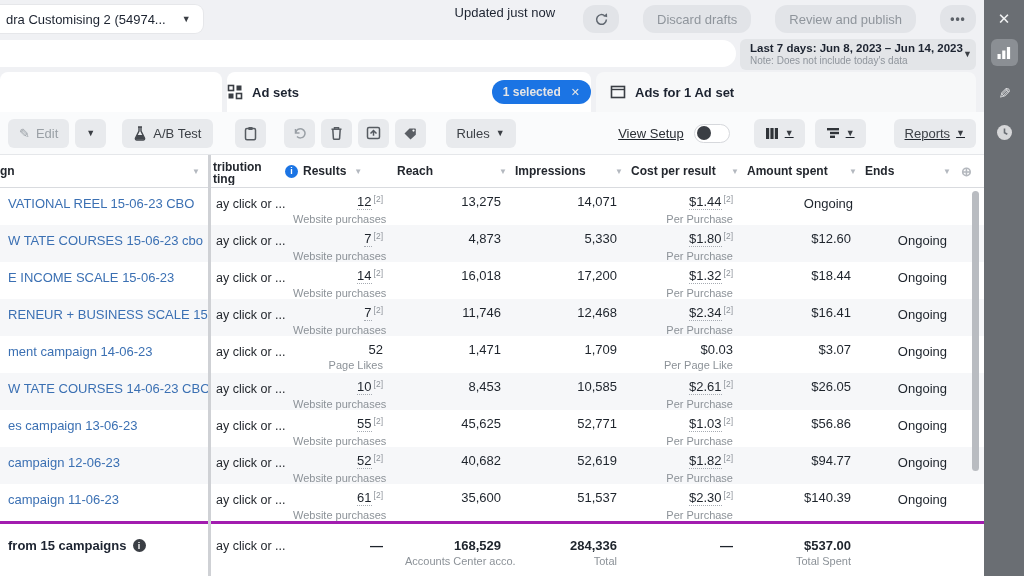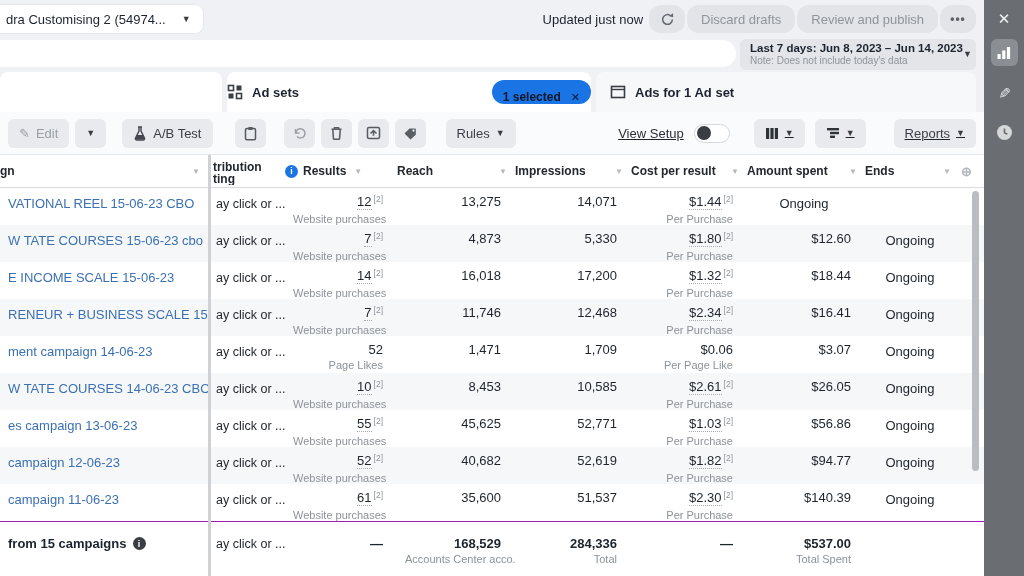--- a/index.html
+++ b/index.html
@@ -6,21 +6,21 @@
   html,body{width:1024px;height:576px;overflow:hidden;}
   body{font-family:"Liberation Sans",sans-serif;background:#f0f1f4;position:relative;color:#1e242c;}
   .main{position:absolute;left:0;top:0;width:984px;height:576px;}
 
   
   .topbar{height:38px;background:#f0f1f4;position:relative;display:flex;align-items:center;}
   .account-pill{position:absolute;left:-10px;top:5px;height:28px;background:#fff;border-radius:8px;
     display:flex;align-items:center;gap:16px;padding:0 12px 0 16px;font-size:13px;color:#1c2330;
     box-shadow:0 0 0 1px rgba(0,0,0,0.04);}
   .caret{font-size:9px;color:#3a3e44;line-height:1;}
-  .topbar-right{margin-left:auto;display:flex;align-items:center;gap:2px;padding-right:8px;}
+  .topbar-right{margin-left:auto;display:flex;gap:24px;padding-right:8px;}
   .updated{font-size:13px;color:#1c2330;margin-right:4px;}
   .gbtn{height:28px;background:#e2e4e8;border:none;border-radius:12px;display:flex;align-items:center;
     justify-content:center;padding:0 14px;font-size:13px;color:#8f959c;font-family:inherit;cursor:pointer;}
   .gbtn.iconb{width:36px;padding:0;}
   .more-dots{color:#5d6269;font-size:12px;letter-spacing:1px;font-weight:bold;}
 
   
   .searchrow{height:32px;position:relative;}
   .search-input{position:absolute;left:-12px;top:2px;width:748px;height:27px;background:#fff;border-radius:14px;}
   .date-pill{position:absolute;left:740px;top:1px;width:236px;height:31px;background:#e3e5e8;border-radius:6px;
@@ -30,22 +30,22 @@
   .date-note{font-size:10px;color:#8f959c;white-space:nowrap;}
   .date-pill .caret{margin-left:auto;}
 
   
   .tabsrow{height:42px;position:relative;}
   .tab{position:absolute;top:2px;height:40px;border-radius:8px 8px 0 0;display:flex;align-items:center;}
   .tab-stub{left:0;width:222px;background:#fff;}
   .tab-adsets{left:227px;width:364px;background:#fff;padding:0 0;gap:9px;}
   .tab-ads{left:596px;width:380px;background:#f7f8f9;padding:0 14px;gap:9px;}
   .tab-label{font-size:13px;font-weight:bold;color:#1c2330;}
-  .sel-pill{margin-left:auto;background:#1b74e4;color:#0f172a;height:24px;border-radius:12px;display:flex;
-    align-items:flex-end;gap:10px;padding:0 11px;font-size:12px;font-weight:bold;cursor:pointer;}
+  .sel-pill{margin-left:auto;background:#1b74e4;color:#e5e5e5;height:24px;border-radius:12px;display:flex;
+    align-items:center;gap:10px;padding:0 11px;font-size:12px;font-weight:bold;cursor:pointer;}
   .sel-x{font-size:11px;font-weight:normal;}
 
   
   .toolbar{height:43px;background:#fafbfc;border-bottom:1px solid #e5e7ea;display:flex;align-items:center;
     padding:0 8px;gap:6px;}
   .tbtn{height:29px;background:#e8eaed;border:none;border-radius:6px;display:flex;align-items:center;
     justify-content:center;gap:6px;padding:0 11px;font-size:13px;color:#3c4046;font-family:inherit;cursor:pointer;}
   .tbtn.icon-only{width:31px;padding:0;}
   .tbtn.disabled{color:#9aa0a6;}
   .toolbar-right{margin-left:auto;display:flex;align-items:center;gap:10px;text-decoration:underline;}
@@ -72,23 +72,23 @@
   .row.alt{background:#f6f7f9;}
   .cell{padding:6px 8px 0 8px;overflow:hidden;white-space:nowrap;}
   .cell.num{text-align:right;padding-right:14px;}
   .link{font-size:13px;color:#3b70b3;cursor:pointer;}
   .attr-txt{font-size:12.5px;color:#24282e;}
   .val{font-size:13px;color:#1e242c;line-height:15px;}
   .dotted{border-bottom:1px dotted #a6abb2;}
   .sup{font-size:8.5px;color:#8f959c;position:relative;top:-4px;margin-left:2px;border:none;}
   .sub{font-size:11px;color:#8c9298;line-height:14px;margin-top:1px;}
   .ends-txt{font-size:13px;color:#1e242c;}
-  .c-ends{text-align:center;padding-right:12px;}
-
-  .summary{height:55px;border-top:1px solid #a21caf;background:#fff;font-size:13px;padding-top:4px;}
+  .c-ends{text-align:right;padding-right:12px;}
+
+  .summary{height:55px;border-top:3px solid #a21caf;background:#fff;font-size:13px;padding-top:4px;}
   .summary .cell{padding-top:10px;}
   .summary .val{font-weight:bold;}
   .sum-label{font-size:13px;font-weight:bold;color:#1c2330;display:flex;align-items:center;gap:6px;}
 
   .freeze-divider{position:absolute;left:208px;top:0;width:3px;height:100%;background:#cfd1d5;z-index:3;}
   .vscroll{position:absolute;right:5px;top:36px;width:7px;height:280px;background:#b9bcc1;border-radius:4px;z-index:4;}
 
   
   .sidebar{position:absolute;right:0;top:0;width:40px;height:576px;background:#6a6e73;display:flex;
     flex-direction:column;align-items:center;padding-top:11px;gap:13px;z-index:5;}
@@ -408,21 +408,21 @@
       <div class="val"><span class="f-results">52</span></div>
       <div class="sub">Page Likes</div>
     </div>
     <div class="cell num">
       <div class="val">1,471</div>
     </div>
     <div class="cell num">
       <div class="val">1,709</div>
     </div>
     <div class="cell num">
-      <div class="val"><span class="f-cost">$0.06</span></div>
+      <div class="val"><span class="f-cost">$0.03</span></div>
       <div class="sub">Per Page Like</div>
     </div>
     <div class="cell num">
       <div class="val">$3.07</div>
     </div>
     <div class="cell c-ends">
       <span class="ends-txt">Ongoing</span>
     </div>
     <div class="cell"></div>
   </div>

